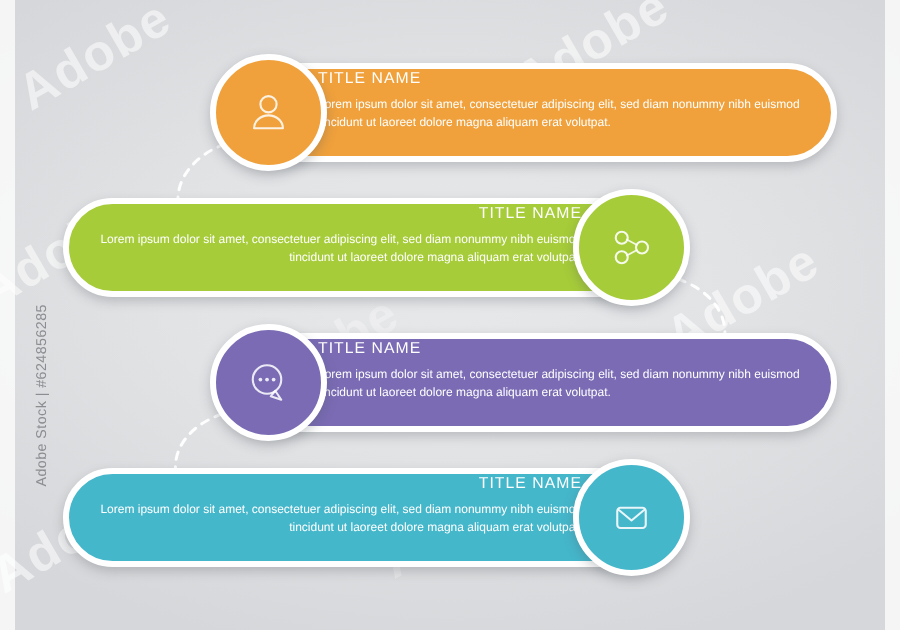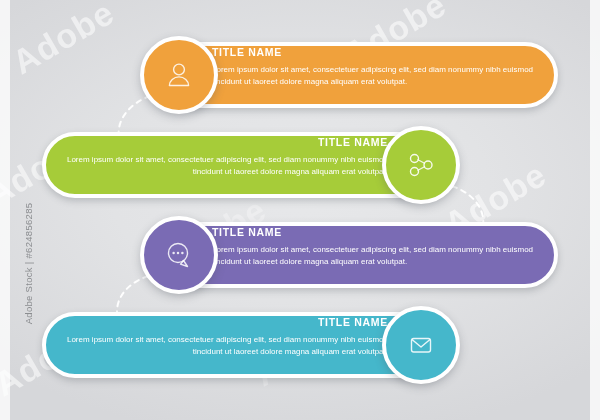--- a/index.html
+++ b/index.html
@@ -105,21 +105,21 @@
     position: absolute;
     top: 10px;
     box-sizing: border-box;
   }
   .copy-left  { left: 212px; right: 58px; text-align: left; }
   .copy-right { left: 58px;  right: 212px; text-align: right; }
 
   .ttl {
     color: #ffffff;
     font-size: 10.5px;
-    font-weight: bold;
+    font-weight: normal;
     letter-spacing: 0.7px;
     line-height: 13px;
     margin: 0 0 5px 0;
   }
   .body {
     color: #ffffff;
     font-size: 8px;
     line-height: 11.6px;
     margin: 0;
   }

